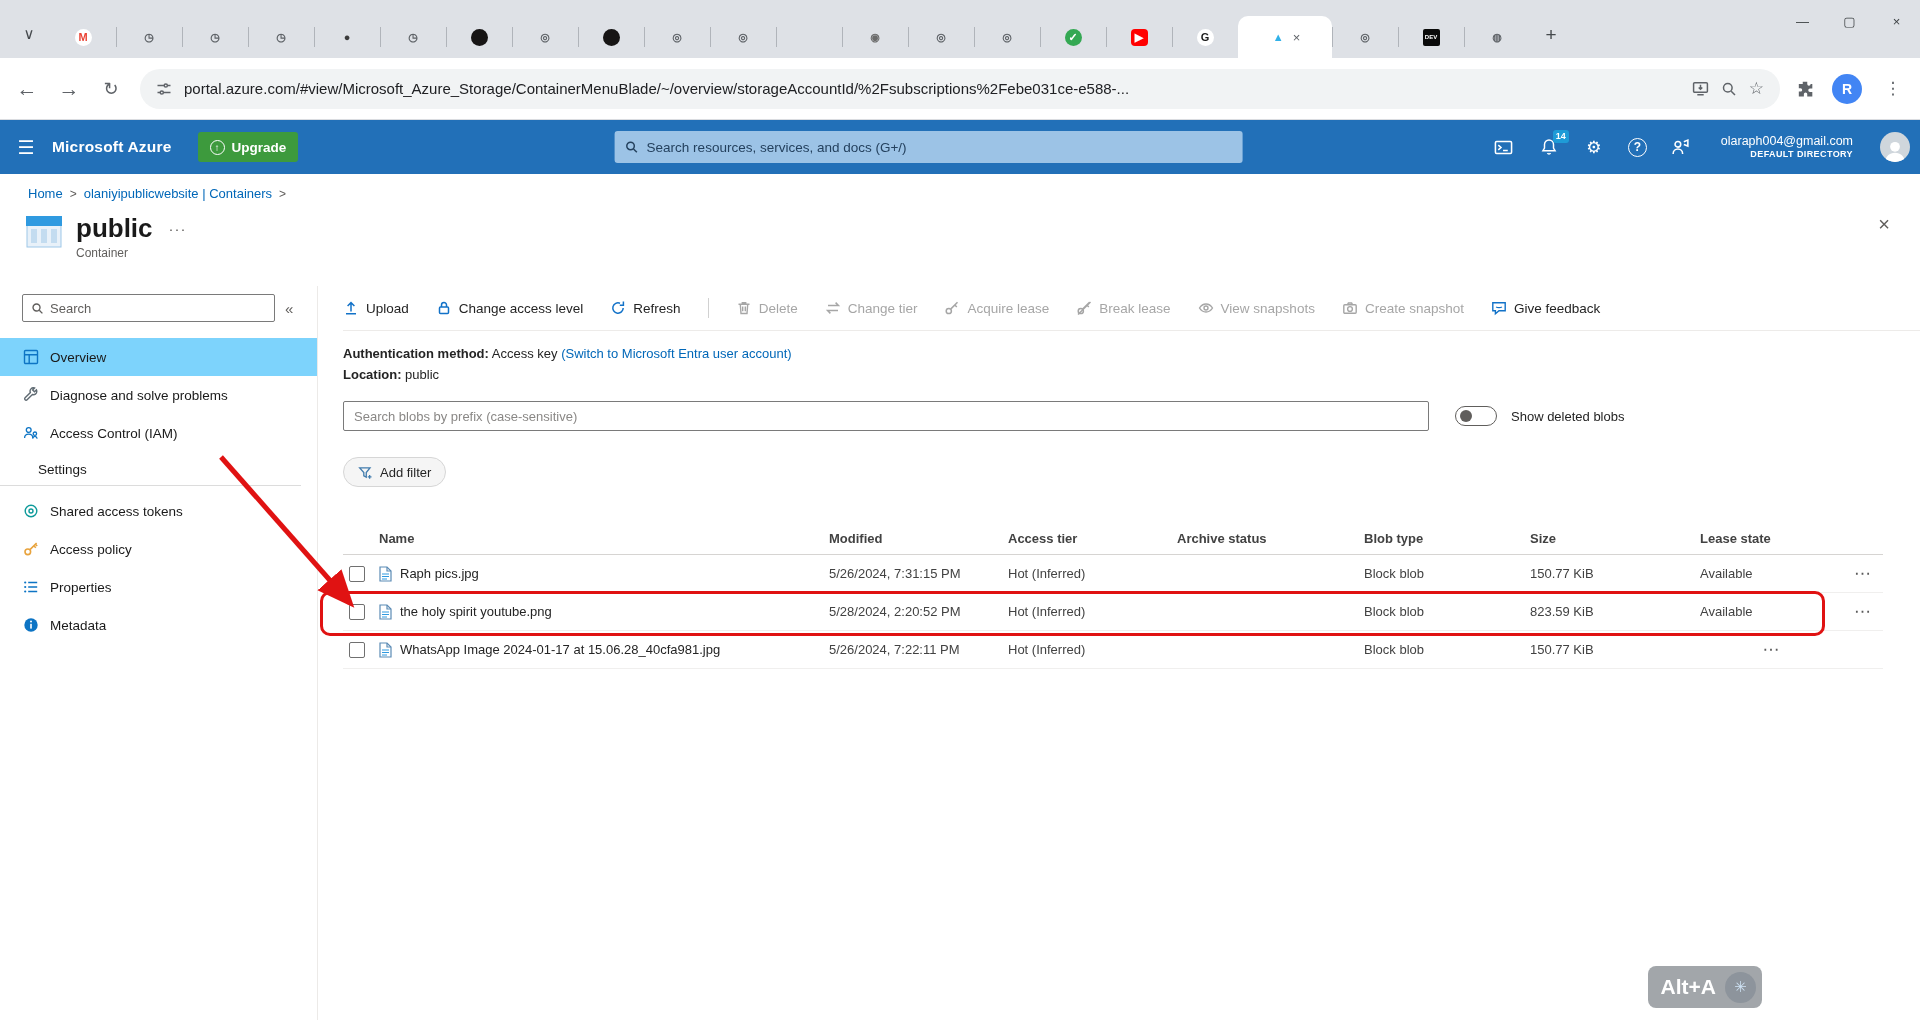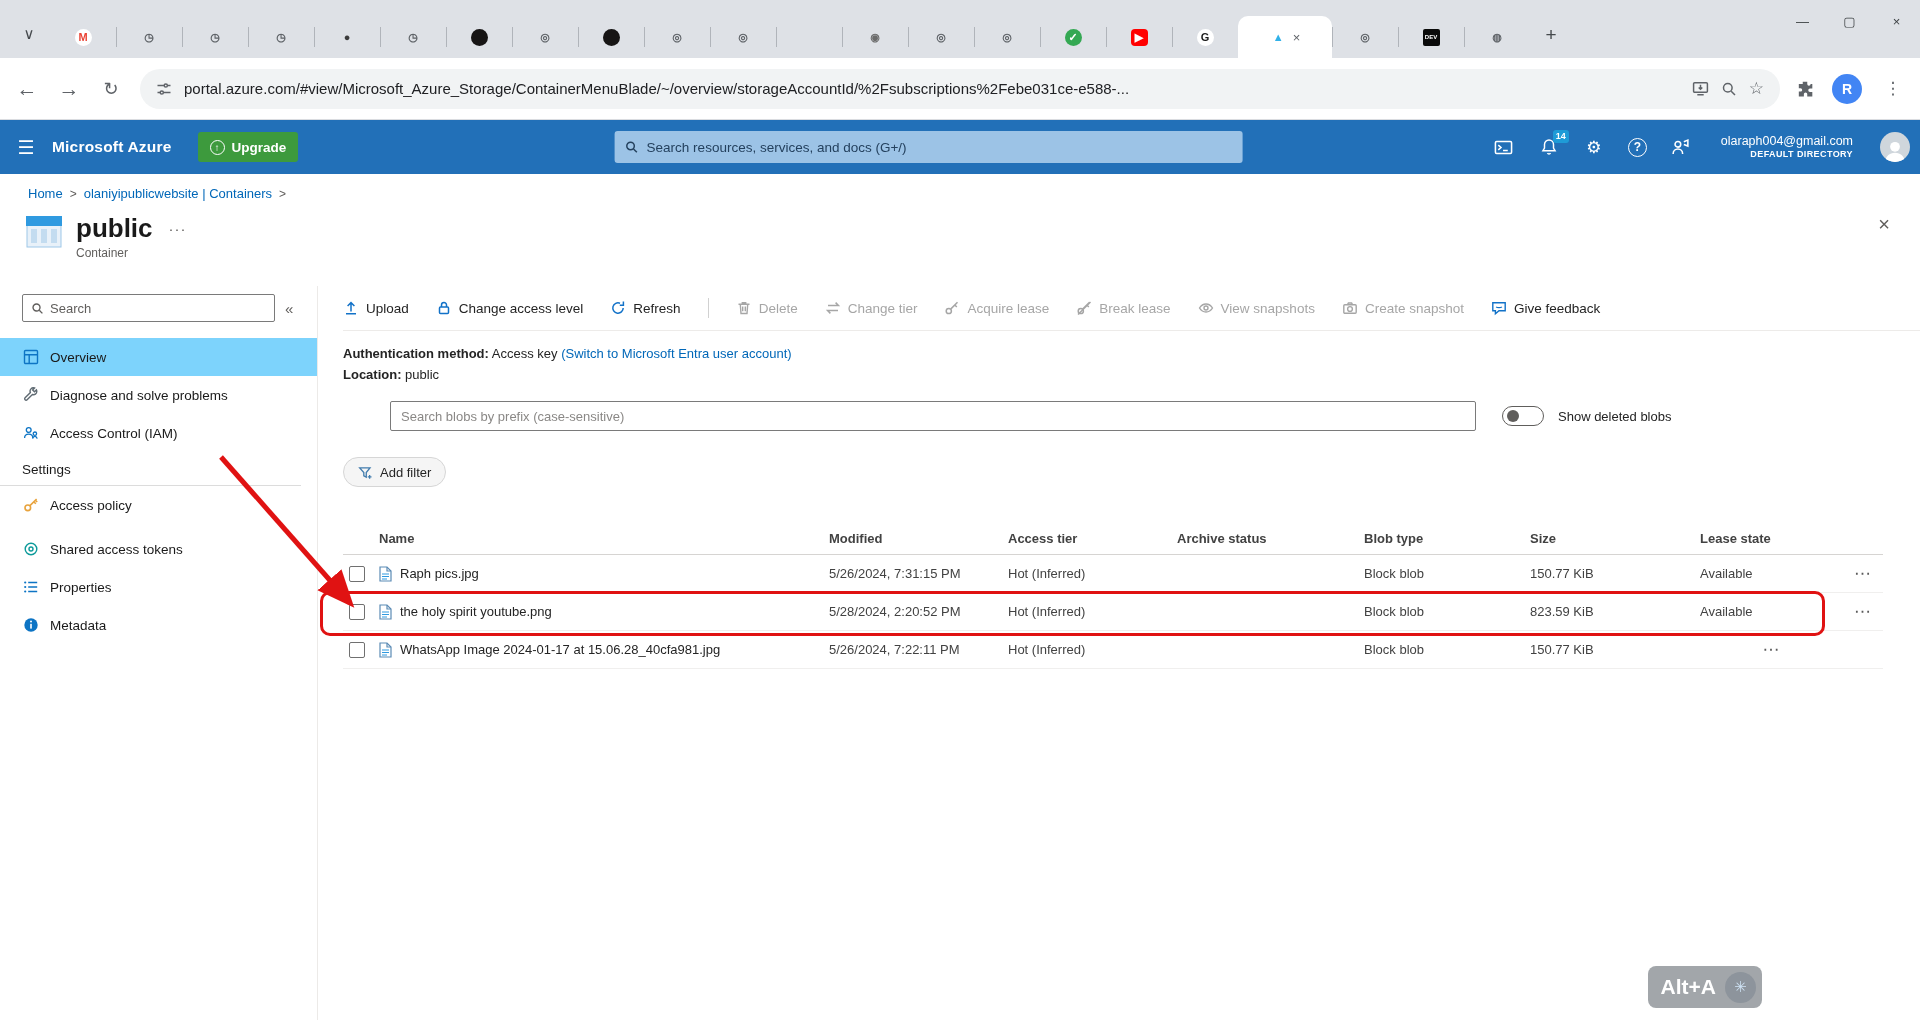--- a/index.html
+++ b/index.html
@@ -70,37 +70,37 @@
   .sidebar { width:318px; flex:none; border-right:1px solid #eceae8; padding-top:8px; }
   .side-search-row { display:flex; align-items:center; padding-left:22px; gap:10px; }
   .side-search { width:253px; height:28px; border:1px solid #7a7a7a; border-radius:2px; display:flex; align-items:center; padding:0 8px; gap:6px; background:#fff; }
   .side-search input { border:0; outline:0; flex:1; font-size:13px; color:#323130; font-family:inherit; }
   .side-search input::placeholder { color:#605e5c; }
   .collapse-btn { color:#605e5c; font-size:15px; }
   .nav { margin-top:16px; }
   .nav-item { height:38px; display:flex; align-items:center; gap:11px; padding-left:22px; font-size:13.5px; color:#1a1a1a; }
   .nav-item.selected { background:#7dd3fc; }
   .nav-ic { width:17px; display:flex; justify-content:center; flex:none; }
-  .nav-group { margin-top:10px; padding:0 16px 6px 22px; font-size:13.5px; color:#1a1a1a; border-bottom:1px solid #dcdcdc; margin-right:16px; height:24px; }
+  .nav-group { margin-top:10px; padding:0 16px 6px 38px; font-size:13.5px; color:#1a1a1a; border-bottom:1px solid #dcdcdc; margin-right:16px; height:24px; }
   .nav .first-after-group { margin-top:6px; }
 
   
   .content { flex:1; padding-left:25px; position:relative; min-width:0; }
   .cmdbar { display:flex; align-items:center; gap:27px; height:45px; border-bottom:1px solid #edebe9; font-size:13.5px; }
   .cmd { display:inline-flex; align-items:center; gap:7px; white-space:nowrap; }
   .cmd .lbl { color:#242424; }
   .cmd .cmd-ic { color:#1272c8; display:flex; }
   .cmd.disabled .lbl, .cmd.disabled .cmd-ic { color:#a6a6a6; }
   .cmd-sep { width:1px; height:20px; background:#d1d1d1; }
 
   .info-block { margin-top:12px; font-size:13px; line-height:21px; color:#242424; }
   .info-block b { font-weight:700; }
   .info-link { color:#0067b8; text-decoration:none;margin-top:35px; }
 
-  .filter-row { margin-top:16px; display:flex; align-items:center;margin-left:47px; }
+  .filter-row { margin-top:16px; display:flex; align-items:center; }
   .blob-search { width:1086px; height:30px; border:1px solid #7a7a7a; border-radius:2px; padding:0 10px; font-size:13px; color:#323130; outline:0; font-family:inherit; }
   .blob-search::placeholder { color:#8a8886; }
   .toggle { margin-left:26px; width:42px; height:20px; border:1px solid #605e5c; border-radius:10px; position:relative; background:#fff; flex:none; }
   .toggle .knob { position:absolute; left:4px; top:3px; width:12px; height:12px; border-radius:50%; background:#605e5c; }
   .toggle-label { margin-left:14px; font-size:13px; color:#242424; }
 
   .add-filter { margin-top:26px; display:inline-flex; align-items:center; gap:7px; height:30px; padding:0 14px; background:#f5f5f5; border:1px solid #d6d6d6; border-radius:15px; font-size:13px; color:#242424; }
   .add-filter .ic { color:#427cad; display:flex; }
 
   .blob-table { margin-top:36px; width:1540px; font-size:13px; }
@@ -360,37 +360,37 @@
               <path d="M1.6 13c0-2.3 1.8-3.9 4.1-3.9s4.1 1.6 4.1 3.9"></path>
             <circle cx="11.9" cy="8.7" r="1.7"></circle>
               <path d="M9.6 13.7c.3-1.4 1.2-2.3 2.3-2.3s2 1 2.3 2.3"></path>
           </svg>
         </span>
         <span>Access Control (IAM)</span>
       </div>
 
       <div class="nav-group">Settings</div>
 
+      <div class="nav-item first-after-group">
+        <span class="nav-ic">
+          <svg width="16" height="16" viewBox="0 0 16 16" fill="none" stroke="#0d9a9a" stroke-width="1.4">
+            <circle cx="8" cy="8" r="5.8"></circle>
+              <circle cx="8" cy="8" r="2"></circle>
+          </svg>
+        </span>
+        <span>Shared access tokens</span>
+      </div>
       <div class="nav-item">
         <span class="nav-ic">
           <svg width="16" height="16" viewBox="0 0 16 16" fill="none" stroke="#e8a33d" stroke-width="1.6">
             <circle cx="4.8" cy="10.8" r="2.8"></circle>
               <path d="M7 8.6L13.6 2M10.8 4.8l2 2M12.4 3.2l1.8 1.8"></path>
           </svg>
         </span>
         <span>Access policy</span>
-      </div>
-      <div class="nav-item first-after-group">
-        <span class="nav-ic">
-          <svg width="16" height="16" viewBox="0 0 16 16" fill="none" stroke="#0d9a9a" stroke-width="1.4">
-            <circle cx="8" cy="8" r="5.8"></circle>
-              <circle cx="8" cy="8" r="2"></circle>
-          </svg>
-        </span>
-        <span>Shared access tokens</span>
       </div>
       <div class="nav-item">
         <span class="nav-ic">
           <svg width="16" height="16" viewBox="0 0 16 16" fill="none" stroke="#0d74c4" stroke-width="1.6">
             <path d="M5.2 3.5h9M5.2 8h9M5.2 12.5h9"></path>
             <circle cx="2.2" cy="3.5" r="1.1" fill="#0d74c4" stroke="none"></circle>
             <circle cx="2.2" cy="8" r="1.1" fill="#0d74c4" stroke="none"></circle>
             <circle cx="2.2" cy="12.5" r="1.1" fill="#0d74c4" stroke="none"></circle>
           </svg>
         </span>

